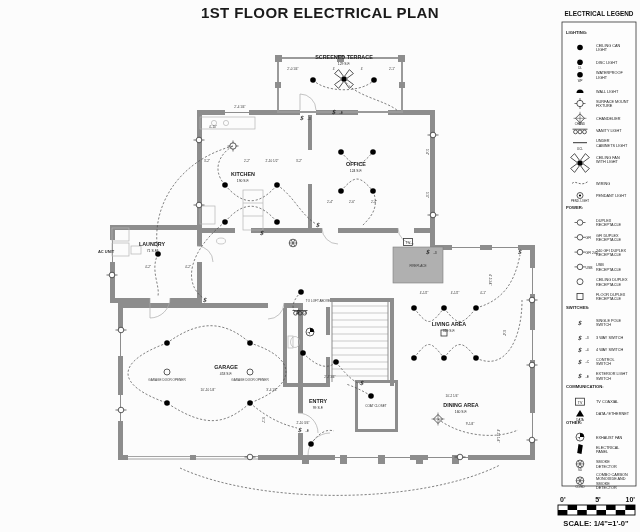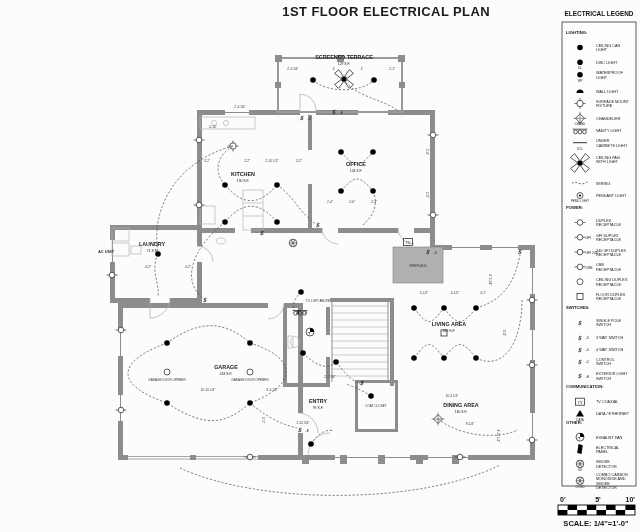--- a/index.html
+++ b/index.html
@@ -1,17 +1,17 @@
 <!DOCTYPE html>
 <html><head>
 <meta charset="utf-8">
 <style>
   html,body{margin:0;padding:0;background:#e9e9e9;}
   .stage{position:relative;width:640px;height:532px;background:#fcfcfc;font-family:"Liberation Sans",sans-serif;overflow:hidden;}
-  .title{position:absolute;left:150px;top:4px;width:340px;text-align:right;font-size:13px;font-weight:bold;letter-spacing:.4px;color:#1a1a1a;}
+  .title{position:absolute;left:150px;top:4px;width:340px;text-align:center;font-size:15px;font-weight:bold;letter-spacing:.4px;color:#1a1a1a;}
   svg text{font-family:"Liberation Sans",sans-serif;}
   .swtxt{font-family:"Liberation Serif",serif;font-style:italic;font-weight:bold;}
 </style>
 </head>
 <body>
 
 <div class="stage">
   <div class="title">1ST FLOOR ELECTRICAL PLAN</div>
 
   <svg id="plan-svg" width="640" height="532" viewBox="0 0 640 532" style="position:absolute;left:0;top:0;">

